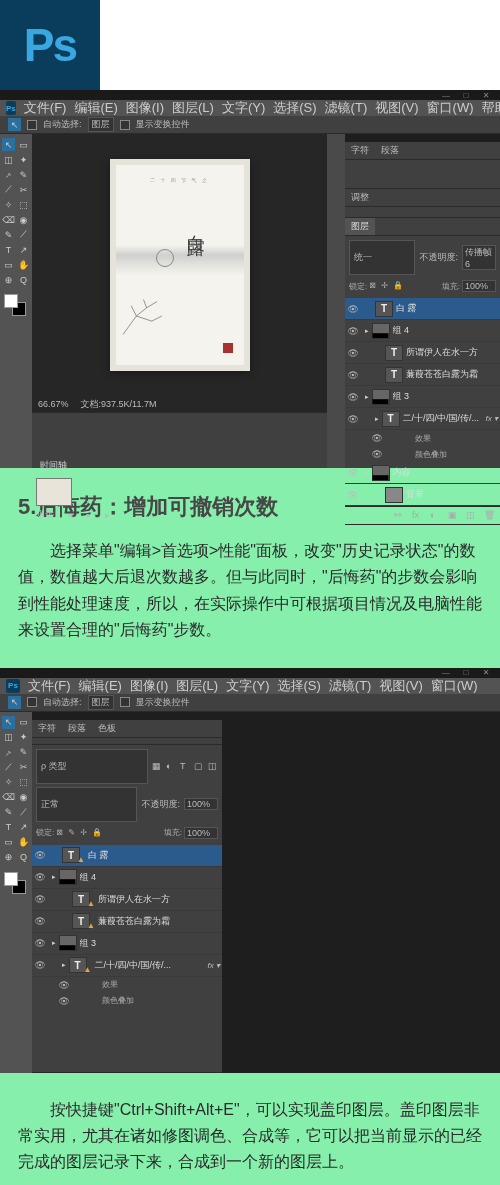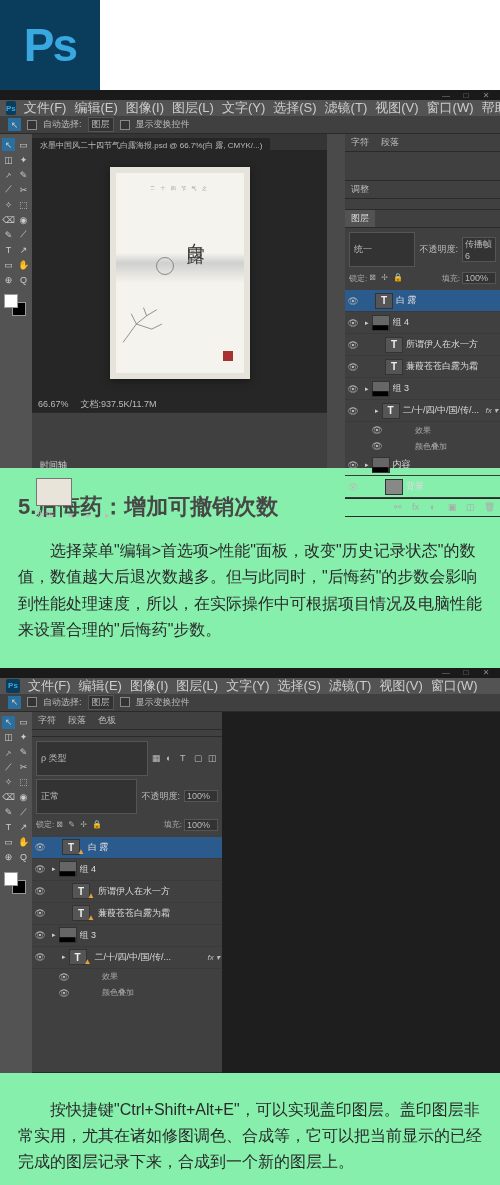--- a/index.html
+++ b/index.html
@@ -54,21 +54,21 @@
     .aw-seal { position: absolute; bottom: 6%; right: 8%; width: 10px; height: 10px; background: #a83232; }
     
     .canvas-footer { height: 16px; display: flex; align-items: center; padding: 0 6px; gap: 12px; }
     .zoom-text { color: #bbb; font-size: 9px; }
     
     .timeline { height: 56px; background: #404040; border-top: 1px solid #2a2a2a; padding: 4px; }
     .tl-tab { color: #ccc; font-size: 9px; padding: 2px 4px; display: inline-block; margin-top: 40px; }
     .tl-thumb { width: 36px; height: 28px; background: #e8e4da; border: 1px solid #777; margin-top: 4px; }
     .tl-footer { display: flex; align-items: center; gap: 14px; margin-top: 2px; }
     
-    .panels { width: 155px; background: #404040; display: flex; flex-direction: column; }
+    .panels { width: 155px; background: #404040; display: flex; flex-direction: column; margin-top: 8px; }
     .panels-2 { width: 190px; }
     .mini-panels-strip { width: 18px; background: #4a4a4a; }
     
     .panel-group { border-bottom: 1px solid #2a2a2a; }
     .panel-tabs { height: 18px; display: flex; border-bottom: 1px solid #2a2a2a; }
     .ptab { padding: 2px 6px; color: #bbb; font-size: 9px; background: #404040; }
     .ptab.active { background: #535353; color: #ddd; }
     
     .layer-controls { padding: 4px; font-size: 9px; color: #bbb; }
     .lc-row { display: flex; align-items: center; gap: 4px; margin-bottom: 3px; }
@@ -154,23 +154,20 @@
         <span class="tool">▭</span>
         <span class="tool">✋</span>
         <span class="tool">⊕</span>
         <span class="tool">Q</span>
         <div class="fg-bg">
           <div class="bg-sw"></div>
           <div class="fg-sw"></div>
         </div>
       </div>
     <div class="canvas-area">
-      <div class="doc-tab">
-        <span class="doc-tab-inner">水墨中国风二十四节气白露海报.psd @ 66.7%(白 露, CMYK/...)</span>
-      </div>
       <div class="canvas-viewport">
         <div class="artwork artwork-1">
           <div class="aw-top-text">二 十 四 节 气 之</div>
           <div class="aw-mountains"></div>
           <div class="aw-title-v">白露</div>
           <div class="aw-circle"></div>
           <div class="aw-branch">
             <svg viewBox="0 0 50 40">
                 <path d="M2 38 L15 20 L10 10 M15 20 L25 12 L22 4 M25 12 L35 6 M15 20 L30 25 L40 20" stroke="#555" stroke-width="0.6" fill="none"></path>
               </svg>

